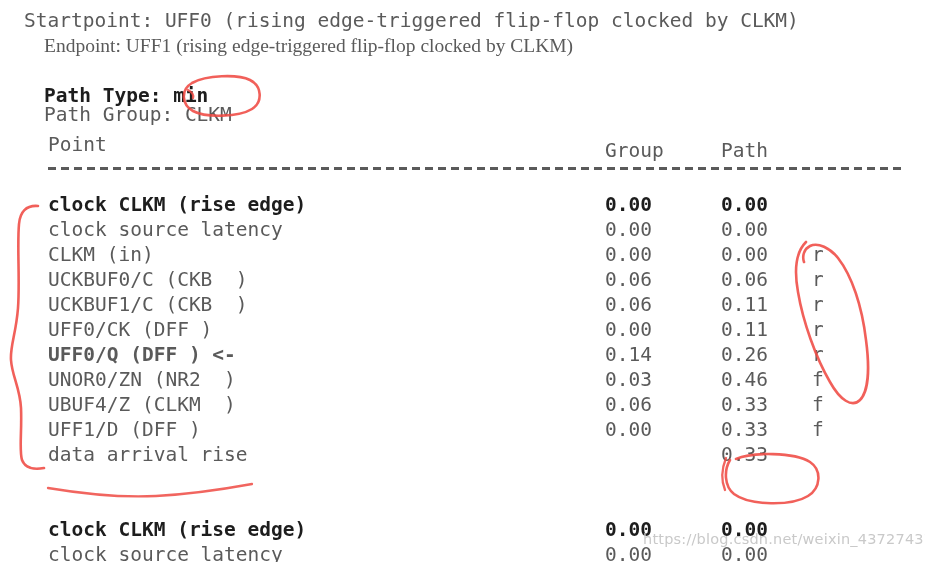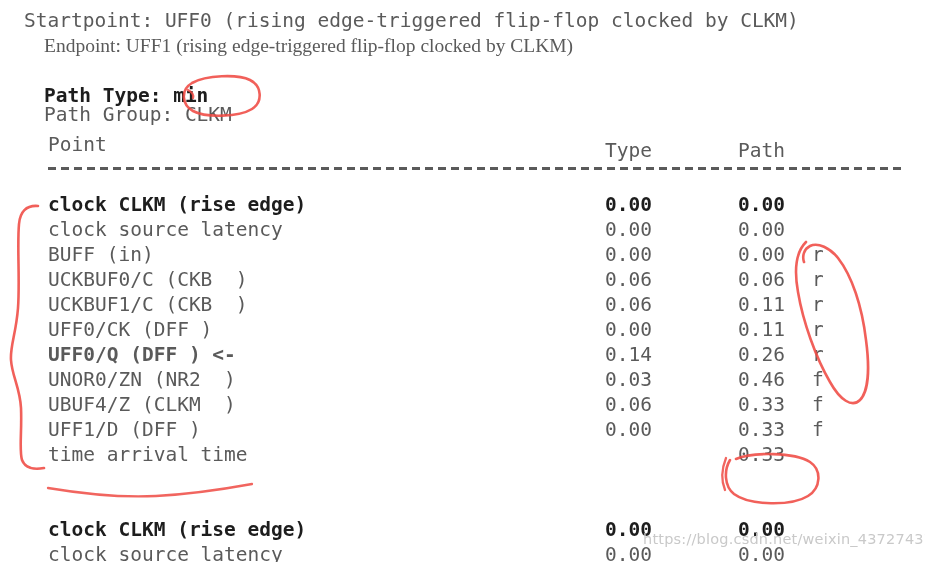--- a/index.html
+++ b/index.html
@@ -31,21 +31,21 @@
     color: #1d1d1d;
   }
 
   
   .hdr-line { left: 24px; }
   .hdr-indent { left: 44px; }
 
   
   .col-point { left: 48px; }
   .col-incr  { left: 605px; }
-  .col-path  { left: 738px; }
+  .col-path  { left: 721px; }
   .col-edge  { left: 812px; }
 
   
   .dashline {
     position: absolute;
     left: 48px;
     top: 167px;
     width: 858px;
     height: 3px;
     background-image: repeating-linear-gradient(
@@ -96,33 +96,33 @@
 <div id="page">
 
   <div id="header-block">
       <div class="rpt hdr-line" style="top: 8px;">Startpoint: UFF0 (rising edge-triggered flip-flop clocked by CLKM)</div>
       <div class="rpt hdr-indent" style="top: 33px; font-family: Liberation Serif, serif;">Endpoint: UFF1 (rising edge-triggered flip-flop clocked by CLKM)</div>
       <div class="rpt hdr-indent" style="top: 58px; margin-top: 44px;">Path Group: CLKM</div>
       <div class="rpt hdr-indent bold" style="top: 83px;">Path Type: min</div>
     </div>
 
   <div class="rpt col-point" style="top:132px;">Point</div>
-  <div class="rpt col-incr" style="top:138px;">Type</div>
+  <div class="rpt col-incr" style="top:138px;">Group</div>
   <div class="rpt col-path" style="top:138px;">Path</div>
 
   <div class="dashline"></div>
 
   <div id="rows-block">
       <div class="rpt col-point bold" style="top: 192px;">clock CLKM (rise edge)</div>
       <div class="rpt col-incr bold" style="top: 192px;">0.00</div>
       <div class="rpt col-path bold" style="top: 192px;">0.00</div>
       <div class="rpt col-point" style="top: 217px;">clock source latency</div>
       <div class="rpt col-incr" style="top: 217px;">0.00</div>
       <div class="rpt col-path" style="top: 217px;">0.00</div>
-      <div class="rpt col-point" style="top: 242px;">BUFF (in)</div>
+      <div class="rpt col-point" style="top: 242px;">CLKM (in)</div>
       <div class="rpt col-incr" style="top: 242px;">0.00</div>
       <div class="rpt col-path" style="top: 242px;">0.00</div>
       <div class="rpt col-edge" style="top: 242px;">r</div>
       <div class="rpt col-point" style="top: 267px;">UCKBUF0/C (CKB  )</div>
       <div class="rpt col-incr" style="top: 267px;">0.06</div>
       <div class="rpt col-path" style="top: 267px;">0.06</div>
       <div class="rpt col-edge" style="top: 267px;">r</div>
       <div class="rpt col-point" style="top: 292px;">UCKBUF1/C (CKB  )</div>
       <div class="rpt col-incr" style="top: 292px;">0.06</div>
       <div class="rpt col-path" style="top: 292px;">0.11</div>
@@ -140,21 +140,21 @@
       <div class="rpt col-path" style="top: 367px;">0.46</div>
       <div class="rpt col-edge" style="top: 367px;">f</div>
       <div class="rpt col-point" style="top: 392px;">UBUF4/Z (CLKM  )</div>
       <div class="rpt col-incr" style="top: 392px;">0.06</div>
       <div class="rpt col-path" style="top: 392px;">0.33</div>
       <div class="rpt col-edge" style="top: 392px;">f</div>
       <div class="rpt col-point" style="top: 417px;">UFF1/D (DFF )</div>
       <div class="rpt col-incr" style="top: 417px;">0.00</div>
       <div class="rpt col-path" style="top: 417px;">0.33</div>
       <div class="rpt col-edge" style="top: 417px;">f</div>
-      <div class="rpt col-point" style="top: 442px;">time arrival time</div>
+      <div class="rpt col-point" style="top: 442px;">data arrival rise</div>
       <div class="rpt col-path" style="top: 442px;">0.33</div>
     </div>
 
   <div id="rows-block-2">
       <div class="rpt col-point bold" style="top: 517px;">clock CLKM (rise edge)</div>
       <div class="rpt col-incr bold" style="top: 517px;">0.00</div>
       <div class="rpt col-path bold" style="top: 517px;">0.00</div>
       <div class="rpt col-point" style="top: 542px;">clock source latency</div>
       <div class="rpt col-incr" style="top: 542px;">0.00</div>
       <div class="rpt col-path" style="top: 542px;">0.00</div>

